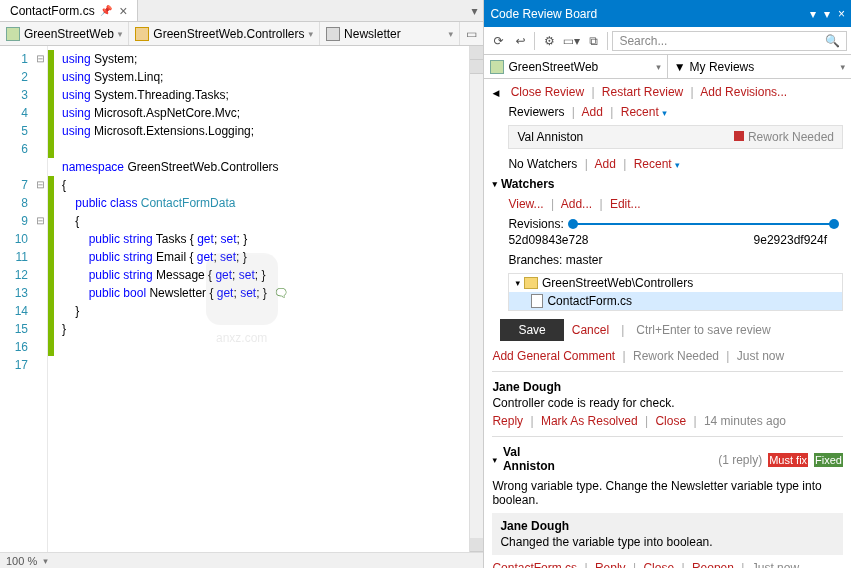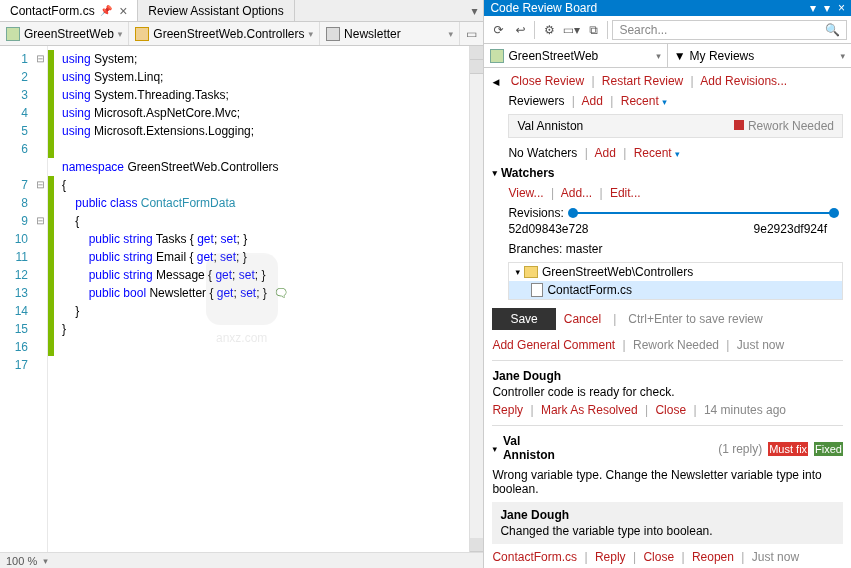--- a/index.html
+++ b/index.html
@@ -41,21 +41,21 @@
 .scroll-right { width: 14px; background: #f0f0f0; border-left: 1px solid #ddd; display: flex; flex-direction: column; }
 .scroll-right .ud { height: 14px; background: #e0e0e0; border-bottom: 1px solid #ccc; }
 .scroll-bottom { height: 16px; background: #f0f0f0; border-top: 1px solid #ddd; display: flex; align-items: center; }
 .scroll-bottom .pct { padding: 0 6px; font-size: 11px; color: #555; }
 
 
 .watermark { position: absolute; top: 50%; left: 50%; transform: translate(-50%, -50%); opacity: 0.12; font-size: 24px; color: #555; pointer-events: none; text-align: center; }
 .watermark .box { width: 72px; height: 72px; margin: 0 auto 6px; border-radius: 14px; background: #aaa; position: relative; }
 
 
-.panel-header { background: #007acc; color: #fff; height: 16px; display: flex; align-items: center; padding: 0 6px; }
+.panel-header { background: #007acc; color: #fff; height: 27px; display: flex; align-items: center; padding: 0 6px; }
 .panel-header .title { flex: 1; }
 .panel-header .icons { display: flex; gap: 8px; }
 .panel-header .icons span { cursor: pointer; }
 
 
 .rb-toolbar { display: flex; align-items: center; height: 28px; border-bottom: 1px solid #ccc; padding: 0 4px; gap: 2px; }
 .rb-toolbar .ico { width: 20px; height: 20px; display: flex; align-items: center; justify-content: center; color: #555; cursor: pointer; }
 .rb-toolbar .sep { width: 1px; height: 18px; background: #ccc; margin: 0 2px; }
 .rb-search { flex: 1; height: 20px; border: 1px solid #ccc; padding: 0 6px; color: #888; display: flex; align-items: center; justify-content: space-between; }
 
@@ -79,21 +79,21 @@
 
 .slider { display: flex; align-items: center; margin: 4px 0 2px 16px; }
 .slider-track { flex: 1; height: 2px; background: #007acc; position: relative; margin: 0 6px; }
 .slider-dot { width: 10px; height: 10px; background: #007acc; border-radius: 50%; position: absolute; top: -4px; }
 .slider-labels { display: flex; justify-content: space-between; margin: 0 16px 6px 16px; font-size: 11px; }
 
 .file-tree { border: 1px solid #e0e0e0; margin: 4px 0 8px 16px; }
 .file-tree .node { padding: 2px 6px; display: flex; align-items: center; gap: 4px; }
 .file-tree .sel { background: #d6ebff; }
 
-.save-row { display: flex; align-items: center; gap: 8px; margin: 8px 0; }
+.save-row { display: flex; align-items: center; gap: 8px; margin: 8px 8px; }
 .btn-save { background: #333; color: #fff; padding: 4px 18px; cursor: pointer; }
 .muted { color: #888; }
 
 .hr { border-top: 1px solid #ddd; margin: 8px 0; }
 
 .comment-block .author { font-weight: 600; margin-bottom: 2px; }
 .comment-block .body { margin-bottom: 4px; }
 .comment-actions { margin-bottom: 8px; }
 
 .badge { color: #fff; padding: 1px 1px; font-size: 11px; display: inline-block; }
@@ -107,23 +107,20 @@
 </style>
 </head>
 <body>
 
 <div class="left-pane">
   <div class="tab-bar">
     <div class="tab">
       <span>ContactForm.cs</span>
       <span class="pin">📌</span>
       <span class="close">×</span>
-    </div>
-    <div class="tab2">
-      <span>Review Assistant Options</span>
     </div>
     <div style="flex:1"></div>
     <div class="collapse-icon">▾</div>
   </div>
 
   <div class="breadcrumb">
     <div class="crumb">
       <span class="crumb-icon cs"></span>
       <span>GreenStreetWeb</span>
       <span class="crumb-arrow">▾</span>

